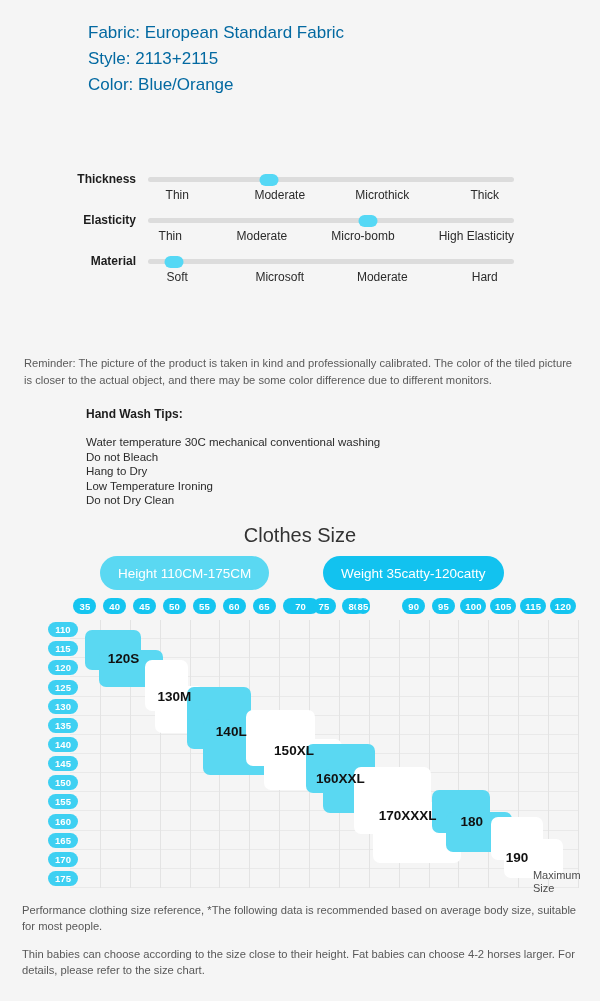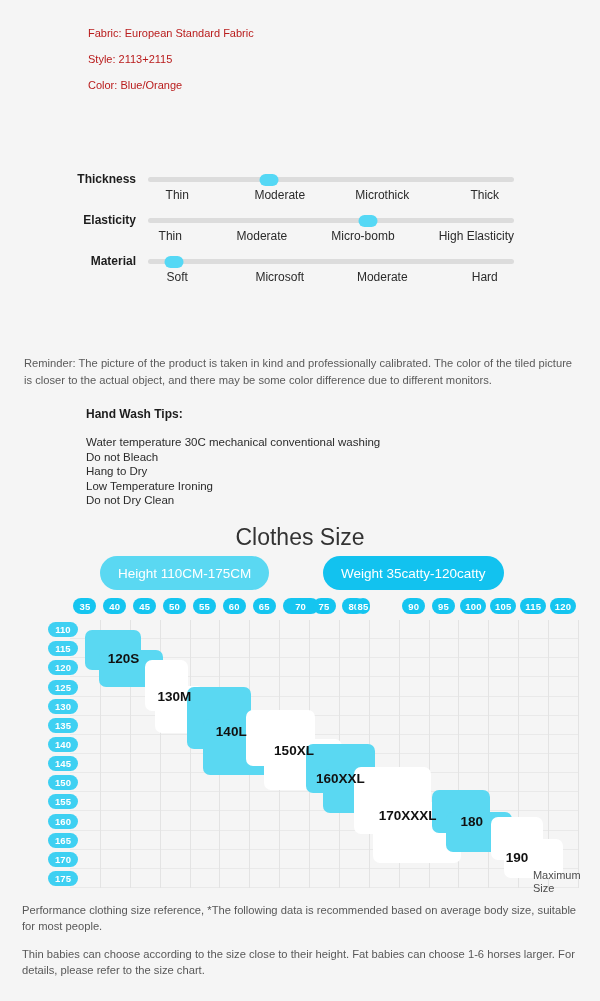--- a/index.html
+++ b/index.html
@@ -9,22 +9,22 @@
     background: #f5f5f5;
     font-family: "Liberation Sans", sans-serif;
     color: #333;
     overflow: hidden;
   }
   .page { position: relative; width: 600px; height: 1001px; background: #f5f5f5; }
 
   
   .spec-list { position: absolute; left: 88px; top: 20px; }
   .spec-line {
-    font-size: 11px;
-    color: #b91c1c;
+    font-size: 17px;
+    color: #0369a1;
     line-height: 26px;
     white-space: nowrap;
   }
 
   
   .sliders { position: absolute; left: 0px; top: 168px; width: 600px; }
   .slider-row { position: relative; height: 41px; }
   .slider-label {
     position: absolute;
     left: 0; top: 4px;
@@ -89,21 +89,21 @@
     color: #2b2b2b;
     white-space: nowrap;
   }
 
   
   .size-heading {
     position: absolute;
     left: 0; top: 524px;
     width: 600px;
     text-align: center;
-    font-size: 23px;
+    font-size: 20px;
     color: #333;
   }
 
   
   .pill {
     position: absolute;
     height: 34px;
     border-radius: 17px;
     display: flex;
     align-items: center;
@@ -357,16 +357,16 @@
         <div class="blk-label" style="left: 435.66px; top: 230.101px; z-index: 47;">190</div>
         <div class="blk-sub" style="left: 462.937px; top: 225.35px; z-index: 50;">
           <div>Maximum</div>
           <div>Size</div>
         </div>
       </div>
   </div>
 
   <div class="footer">
     <p>Performance clothing size reference, *The following data is recommended based on average body size, suitable for most people.</p>
-    <p>Thin babies can choose according to the size close to their height. Fat babies can choose 1-6 horses larger. For details, please refer to the size chart.</p>
+    <p>Thin babies can choose according to the size close to their height. Fat babies can choose 4-2 horses larger. For details, please refer to the size chart.</p>
   </div>
 
 </div>
 
 </body></html>

